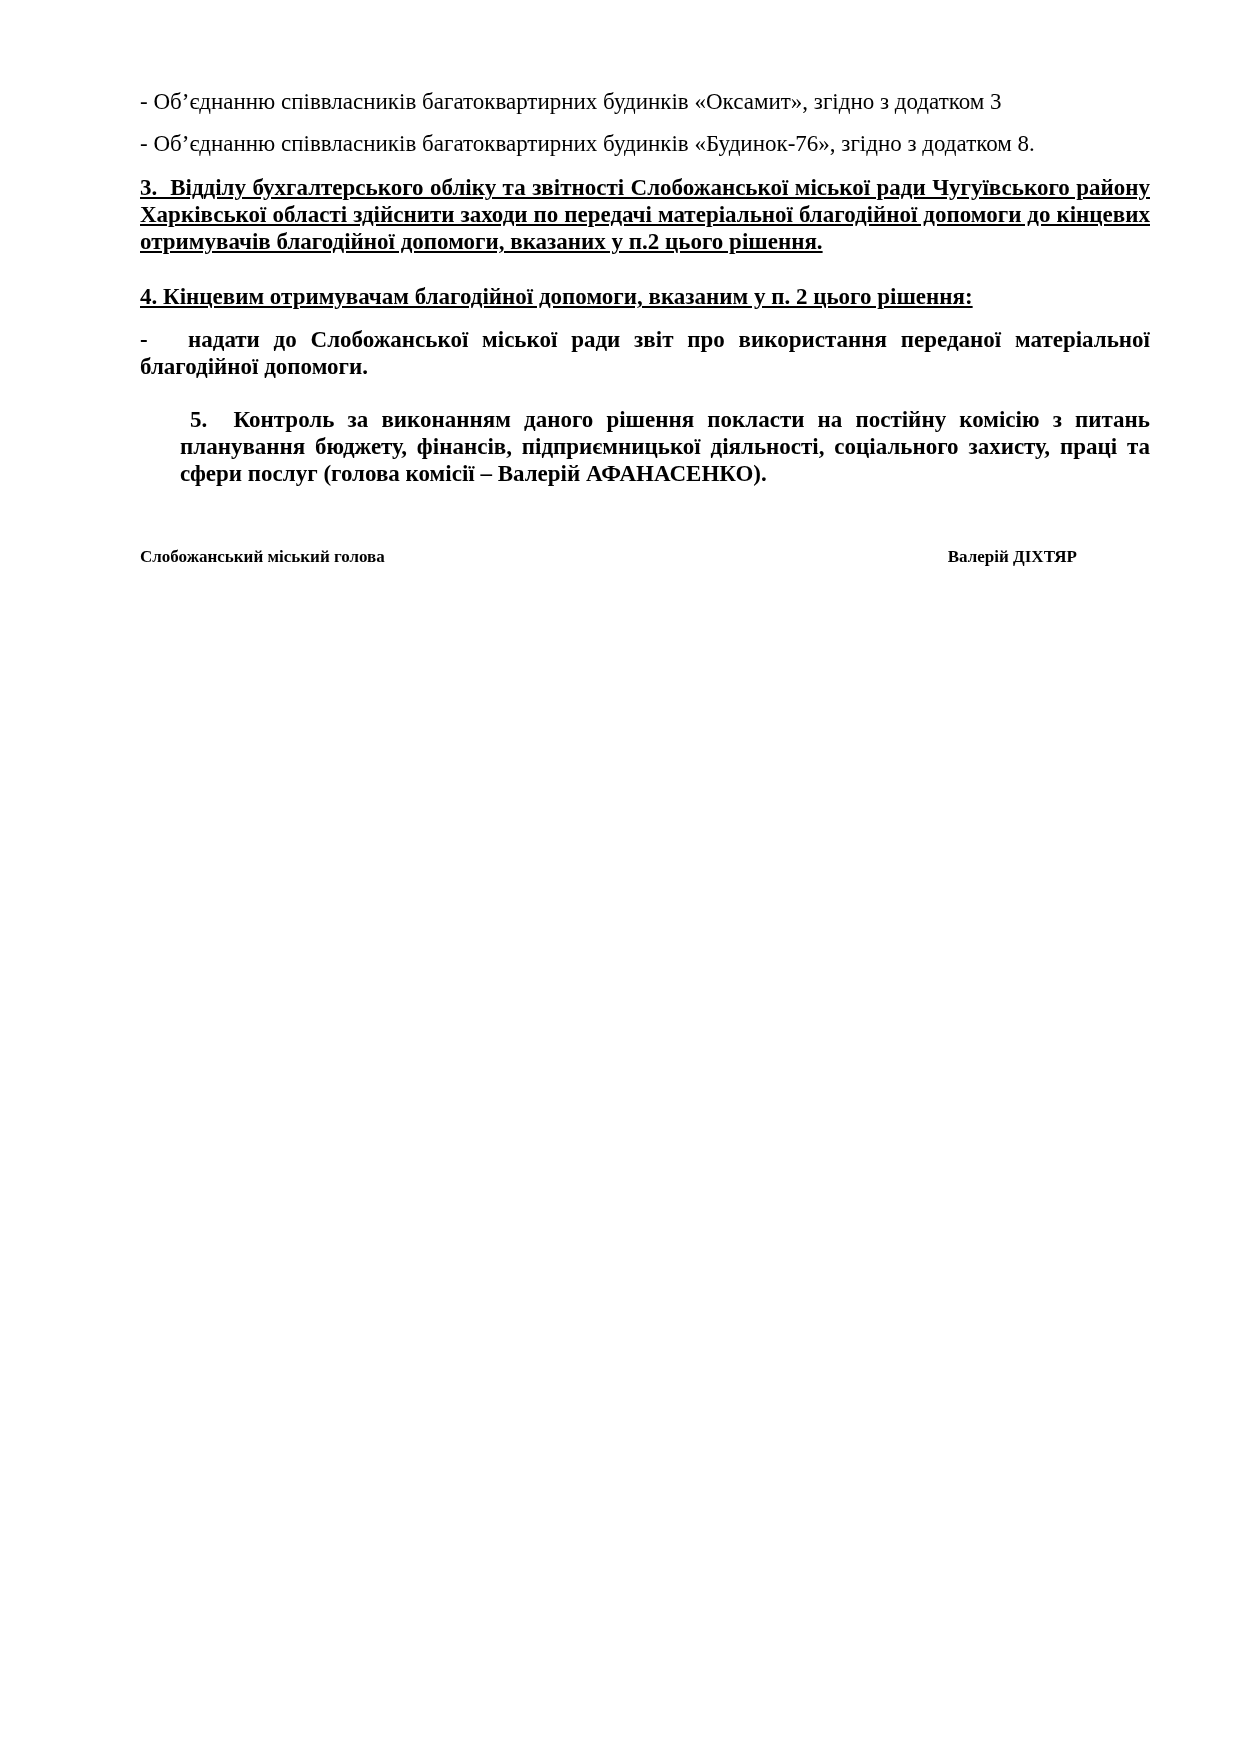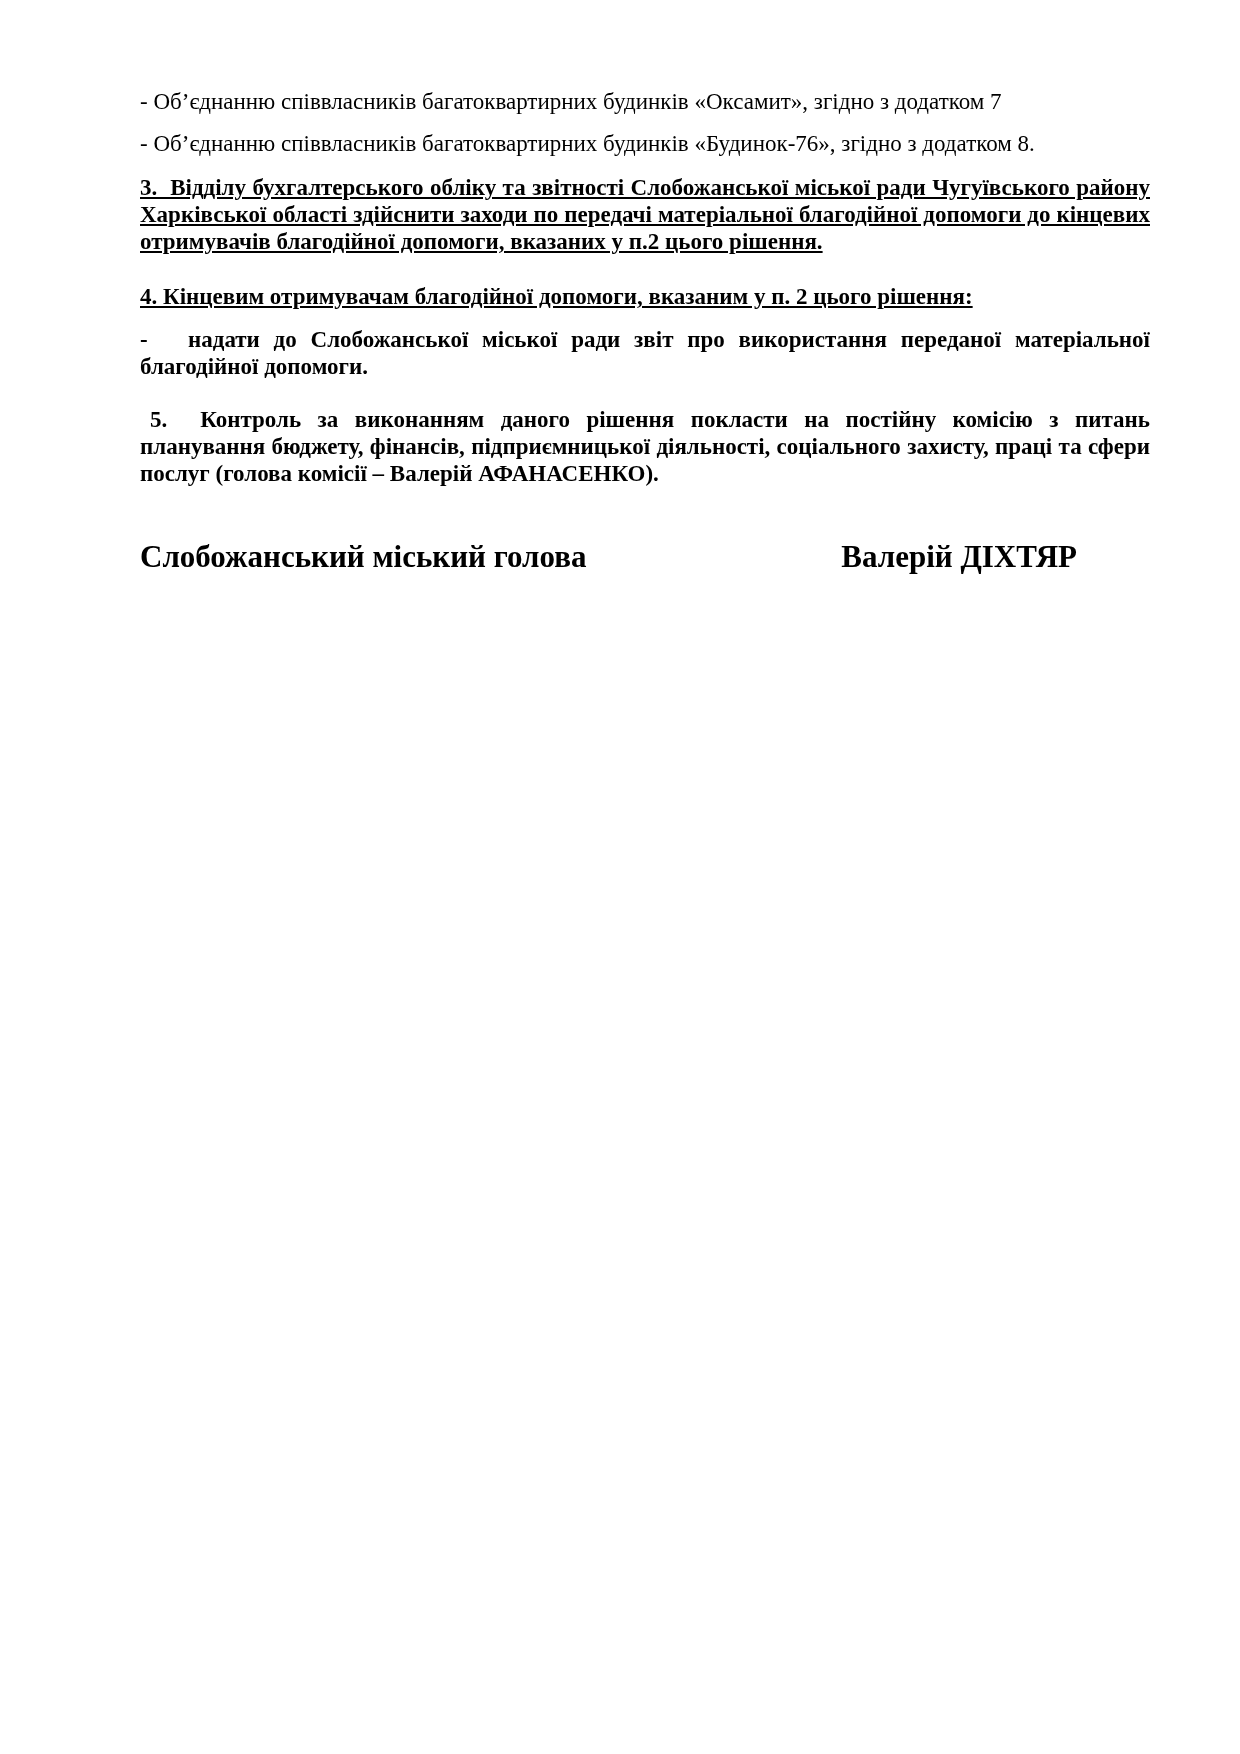--- a/index.html
+++ b/index.html
@@ -32,45 +32,45 @@
   .bold   { font-weight: 700; }
   .justify { text-align: justify; }
   .indent { text-indent: 10px; }
 
   .line-appendix-1 { margin-bottom: 15px; }
   .line-appendix-2 { margin-bottom: 17px; }
   .para-3 { margin-bottom: 28px; text-decoration: underline; }
   .para-4 { margin-bottom: 16px; text-decoration: underline; }
   .bullet-1 { margin-bottom: 6px; }
   .bullet-2 { margin-bottom: 16px; }
-  .para-5 { margin-top: 26px; }
+  .para-5 { margin-top: 26px; margin-left: 40px; }
 
   .bullet-marker {
     display: inline-block;
     width: 48px;
     font-weight: 700;
   }
 
   .signature-row {
     margin-top: 56px;
     display: flex;
     justify-content: space-between;
     align-items: baseline;
     padding-right: 73px;
-    font-size: 31px;
+    font-size: 17px;
     line-height: 27px;
     font-weight: 700;
   }
 </style>
 </head>
 <body>
 
 <div class="page">
 
-  <p class="para regular line-appendix-1">- Об’єднанню співвласників багатоквартирних будинків «Оксамит», згідно з додатком 7</p>
+  <p class="para regular line-appendix-1">- Об’єднанню співвласників багатоквартирних будинків «Оксамит», згідно з додатком 3</p>
 
   <p class="para regular line-appendix-2">- Об’єднанню співвласників багатоквартирних будинків «Будинок-76», згідно з додатком 8.</p>
 
   <p class="para bold justify para-3">3.&nbsp; Відділу бухгалтерського обліку та звітності Слобожанської міської ради Чугуївського району Харківської області здійснити заходи по передачі матеріальної благодійної допомоги до кінцевих отримувачів благодійної допомоги, вказаних у п.2 цього рішення.</p>
 
   <p class="para bold para-4">4. Кінцевим отримувачам благодійної допомоги, вказаним у п. 2 цього рішення:</p>
 
 
   <p class="para bold justify bullet-2"><span class="bullet-marker">-</span><span>надати до Слобожанської міської ради звіт про використання переданої матеріальної благодійної допомоги.</span></p>
 

